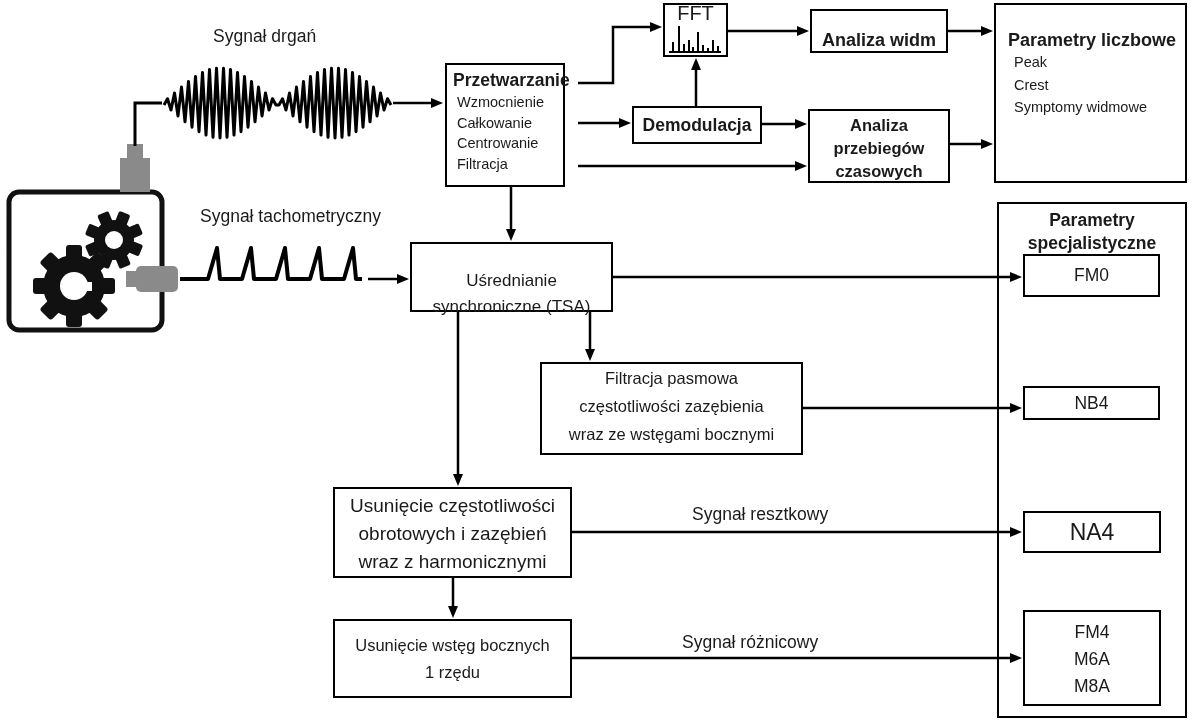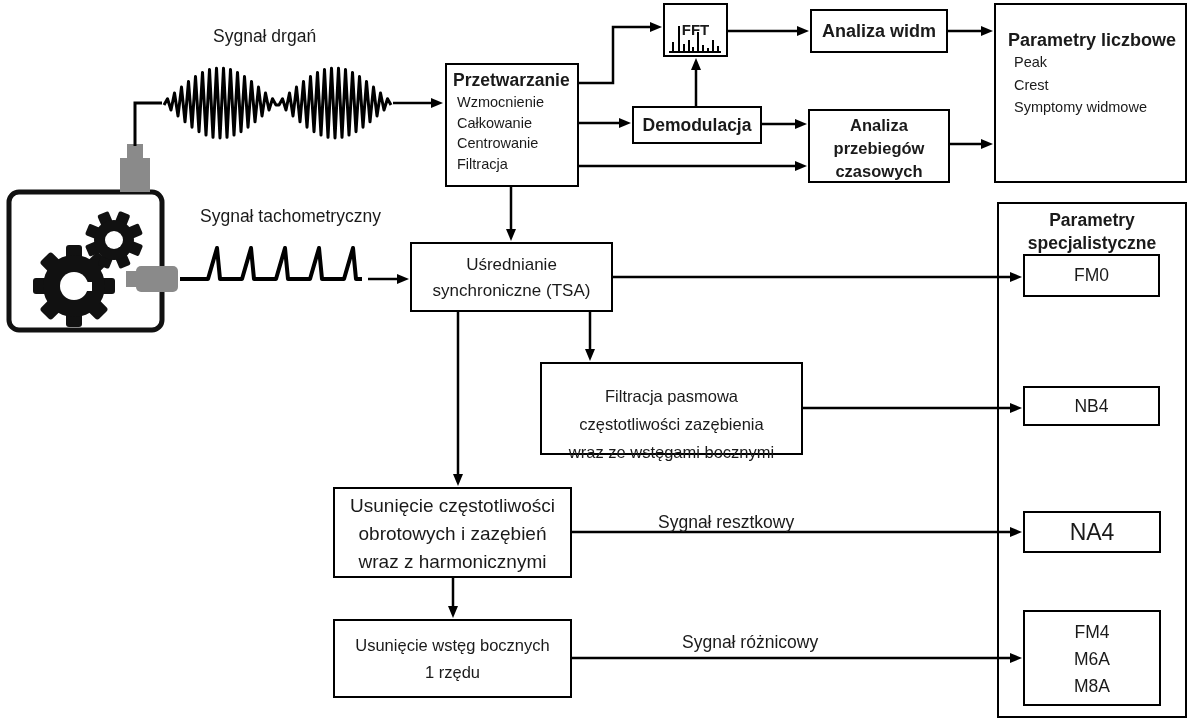--- a/index.html
+++ b/index.html
@@ -8,55 +8,55 @@
     font-family:"Liberation Sans",sans-serif;color:#1a1a1a;
   }
   .stage svg.overlay{position:absolute;left:0;top:0;}
   .box{position:absolute;border:2px solid #000;background:#fff;box-sizing:border-box;text-align:center;}
   .box.bold{border-width:2.5px;font-weight:700;}
   .box.transparent{background:transparent;text-align:center;}
   .flexc{display:flex;align-items:center;justify-content:center;}
   .lbl{position:absolute;white-space:nowrap;font-size:17.5px;}
   .line{display:block;}
   
-  #b-przetwarzanie{left:445px;top:63px;width:134px;height:124px;text-align:left;padding:3px 4px 0 6px;}
+  #b-przetwarzanie{left:445px;top:63px;width:120px;height:124px;text-align:left;padding:3px 4px 0 6px;}
   #b-przetwarzanie .t{font-weight:700;font-size:17.5px;line-height:24px;}
   #b-przetwarzanie .i{font-size:14.5px;line-height:20.5px;padding-left:4px;font-weight:400;}
   
   #b-fft{left:663px;top:3px;width:65px;height:54px;}
-  #b-fft .t{font-weight:700;font-size:15px;line-height:16px;padding-top:17px;}
+  #b-fft .t{font-weight:400;font-size:20px;line-height:16px;padding-top:0;}
   #b-fft svg{position:absolute;left:0;bottom:0;}
   
-  #b-widm{left:810px;top:9px;width:138px;height:44px;font-size:18px;}
+  #b-widm{left:810px;top:9px;width:138px;height:44px;font-size:18px;align-items:flex-end;}
   
   #b-liczbowe{left:994px;top:3px;width:193px;height:180px;text-align:left;padding-top:24px;}
   #b-liczbowe .t{font-weight:700;font-size:18px;line-height:22px;padding-left:12px;}
   #b-liczbowe .i{font-size:14.5px;line-height:22.5px;padding-left:18px;font-weight:400;}
   #b-liczbowe .i:first-of-type{margin-top:5px;}
   
   #b-demod{left:632px;top:106px;width:130px;height:38px;font-size:17.5px;}
   
   #b-przebiegi{left:808px;top:109px;width:142px;height:74px;font-size:16.5px;line-height:23px;padding-top:3px;}
   
-  #b-tsa{left:410px;top:242px;width:203px;height:70px;font-size:17px;line-height:26px;padding-top:8px;}
+  #b-tsa{left:410px;top:242px;width:203px;height:70px;font-size:17px;line-height:26px;padding-top:24px;}
   
   #b-specjalistyczne{left:997px;top:202px;width:190px;height:516px;font-size:17.5px;line-height:23px;padding-top:5px;}
   
   #b-fm0{left:1023px;top:254px;width:137px;height:43px;font-size:17.5px;}
-  #b-nb4{left:1023px;top:386px;width:137px;height:40px;font-size:17.5px;}
+  #b-nb4{left:1023px;top:386px;width:137px;height:34px;font-size:17.5px;}
   #b-na4{left:1023px;top:511px;width:138px;height:42px;font-size:23px;}
   #b-fm4{left:1023px;top:610px;width:138px;height:96px;font-size:17.5px;line-height:27px;padding-top:7px;}
   
-  #b-filtracja{left:540px;top:362px;width:263px;height:93px;font-size:16.5px;line-height:28px;padding-top:18px;}
+  #b-filtracja{left:540px;top:362px;width:263px;height:93px;font-size:16.5px;line-height:28px;padding-top:0;}
   #b-usun1{left:333px;top:487px;width:239px;height:91px;font-size:19px;line-height:28px;padding-top:3px;}
   #b-usun2{left:333px;top:619px;width:239px;height:79px;font-size:16.5px;line-height:27px;padding-top:11px;}
   
   #l-drgan{left:213px;top:26px;}
   #l-tacho{left:200px;top:206px;}
-  #l-reszt{left:658px;top:504px;margin-top:8px;}
+  #l-reszt{left:692px;top:504px;}
   #l-rozn{left:682px;top:632px;}
 </style>
 </head>
 <body>
 
 <div class="stage">
 
   <svg class="overlay" width="1193" height="725" viewBox="0 0 1193 725">
     <defs>
       <marker id="ah" markerUnits="userSpaceOnUse" markerWidth="13" markerHeight="10" refX="1" refY="5" orient="auto">

